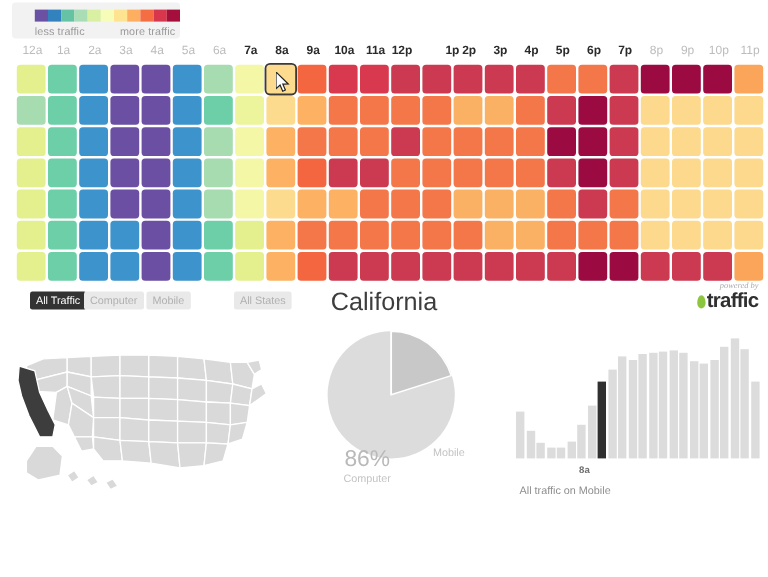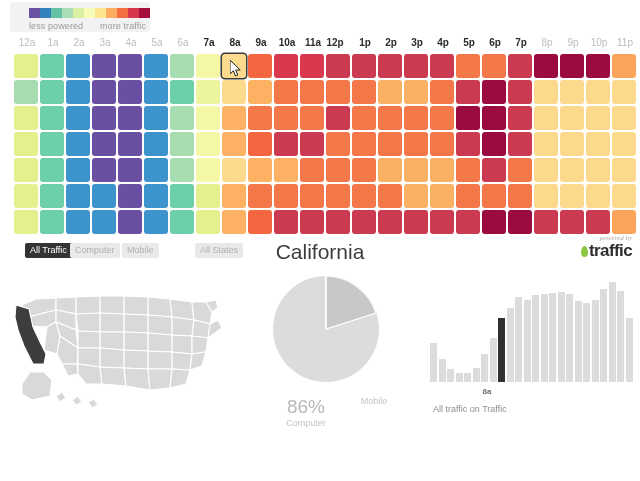--- a/index.html
+++ b/index.html
@@ -123,21 +123,21 @@
     position:relative;top:1px;
   }
 
   
   #map-panel{position:absolute;left:0;top:272px;width:232px;height:140px;}
   #pie-panel{position:absolute;left:255px;top:272px;width:170px;height:145px;}
   #bars-panel{position:absolute;left:425px;top:278px;width:215px;height:140px;}
 
   #pie-wrap{position:absolute;left:17px;top:3px;}
   .pie-stat{
-    position:absolute;top:124px;
+    position:absolute;top:100px;
     text-align:center;width:70px;
   }
   .pie-pct{font-size:19px;color:#b9b9b9;line-height:22px;}
   .pie-name{font-size:9px;color:#c3c3c3;line-height:11px;}
   #pie-computer{left:16px;}
   #pie-mobile{left:84px;}
 
   #bars{position:absolute;left:5px;bottom:36px;height:100px;width:205px;}
   .bar{
     position:absolute;bottom:0;
@@ -165,40 +165,40 @@
       <div class="legend-swatch" style="background: rgb(102, 194, 164);"></div>
       <div class="legend-swatch" style="background: rgb(168, 221, 181);"></div>
       <div class="legend-swatch" style="background: rgb(217, 240, 163);"></div>
       <div class="legend-swatch" style="background: rgb(247, 252, 185);"></div>
       <div class="legend-swatch" style="background: rgb(254, 227, 145);"></div>
       <div class="legend-swatch" style="background: rgb(253, 174, 97);"></div>
       <div class="legend-swatch" style="background: rgb(244, 109, 67);"></div>
       <div class="legend-swatch" style="background: rgb(215, 54, 76);"></div>
       <div class="legend-swatch" style="background: rgb(165, 15, 60);"></div>
     </div>
-  <div class="legend-label" id="legend-less">less powered</div>
+  <div class="legend-label" id="legend-less">less traffic</div>
   <div class="legend-label" id="legend-more">more traffic</div>
 </div>
 
 <div id="heatmap">
   <div id="hour-axis">
       <div class="hour-label night" style="left: 0px;">12a</div>
       <div class="hour-label night" style="left: 26px;">1a</div>
       <div class="hour-label night" style="left: 52px;">2a</div>
       <div class="hour-label night" style="left: 78px;">3a</div>
       <div class="hour-label night" style="left: 104px;">4a</div>
       <div class="hour-label night" style="left: 130px;">5a</div>
       <div class="hour-label night" style="left: 156px;">6a</div>
       <div class="hour-label day" style="left: 182px;">7a</div>
       <div class="hour-label day" style="left: 208px;">8a</div>
       <div class="hour-label day" style="left: 234px;">9a</div>
       <div class="hour-label day" style="left: 260px;">10a</div>
       <div class="hour-label day" style="left: 286px;">11a</div>
       <div class="hour-label day" style="left: 308px;">12p</div>
-      <div class="hour-label day" style="left: 338px;">1p</div>
+      <div class="hour-label day" style="left: 350px;">1p</div>
       <div class="hour-label day" style="left: 364px;">2p</div>
       <div class="hour-label day" style="left: 390px;">3p</div>
       <div class="hour-label day" style="left: 416px;">4p</div>
       <div class="hour-label day" style="left: 442px;">5p</div>
       <div class="hour-label day" style="left: 468px;">6p</div>
       <div class="hour-label day" style="left: 494px;">7p</div>
       <div class="hour-label night" style="left: 520px;">8p</div>
       <div class="hour-label night" style="left: 546px;">9p</div>
       <div class="hour-label night" style="left: 572px;">10p</div>
       <div class="hour-label night" style="left: 598px;">11p</div>
@@ -488,14 +488,14 @@
       <div class="bar" style="left: 136px; height: 87.6289px;"></div>
       <div class="bar" style="left: 144.5px; height: 81.4433px;"></div>
       <div class="bar" style="left: 153px; height: 79.3814px;"></div>
       <div class="bar" style="left: 161.5px; height: 82.4742px;"></div>
       <div class="bar" style="left: 170px; height: 92.7835px;"></div>
       <div class="bar" style="left: 178.5px; height: 100px;"></div>
       <div class="bar" style="left: 187px; height: 90.7216px;"></div>
       <div class="bar" style="left: 195.5px; height: 63.9175px;"></div>
     </div>
   <div id="bar-tick">8a</div>
-  <div id="bars-caption">All traffic on Traffic</div>
+  <div id="bars-caption">All traffic on Mobile</div>
 </div>
 
 </body></html>

